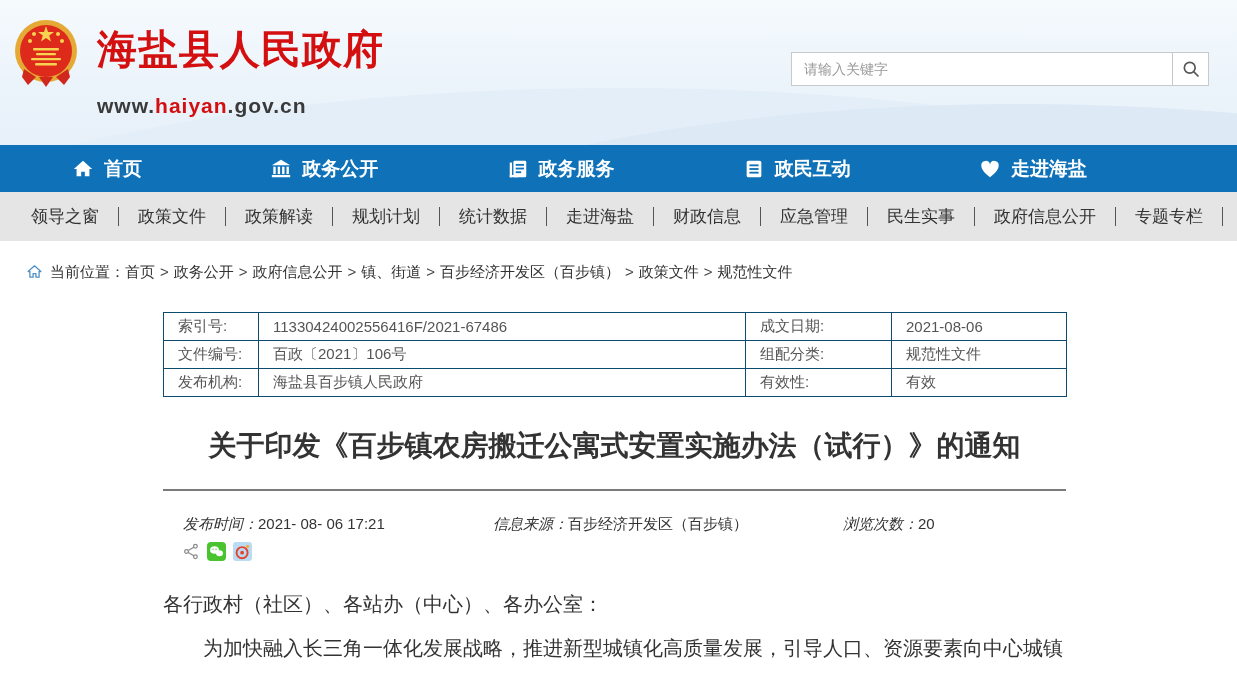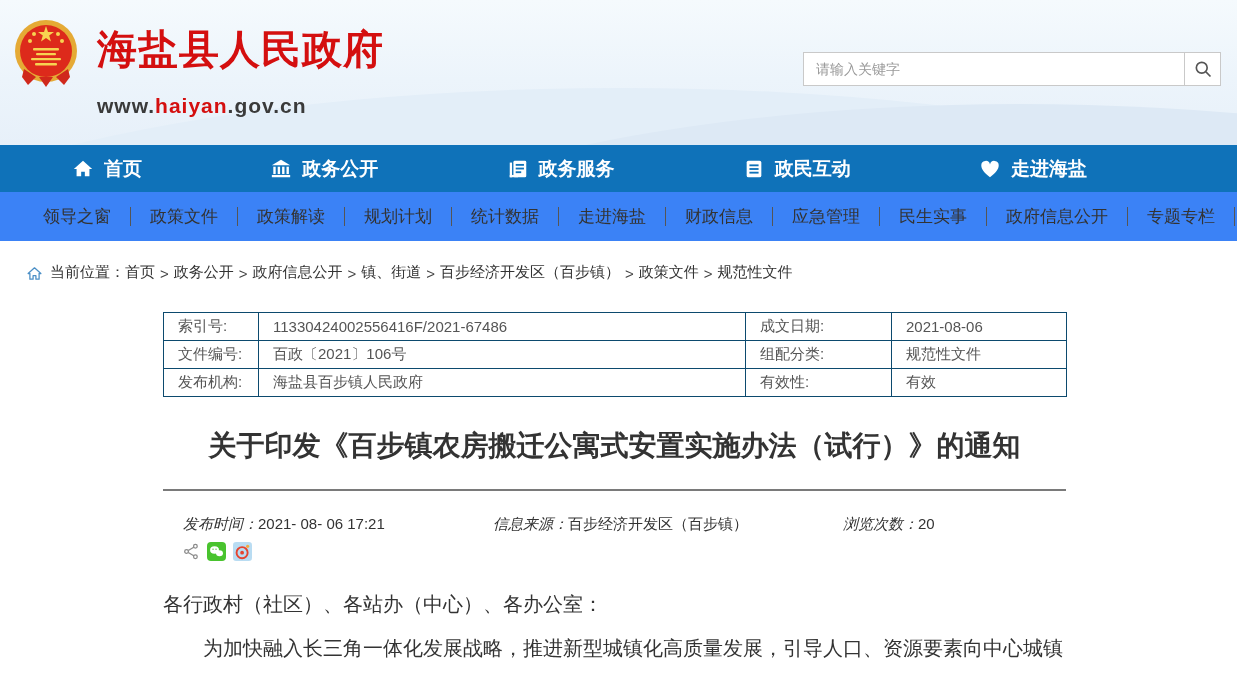--- a/index.html
+++ b/index.html
@@ -10,40 +10,40 @@
   .site-header { position:relative; height:145px;
     background:linear-gradient(180deg,#f5fafd 0%,#ecf4fb 55%,#e7f0f9 100%); overflow:hidden; }
   .wave1,.wave2 { position:absolute; border-radius:50%; }
   .wave1 { width:1600px; height:420px; left:-180px; top:88px; background:#e3eef8; }
   .wave2 { width:1400px; height:380px; left:320px; top:104px; background:#dde9f5; }
   .emblem { position:absolute; left:12px; top:17px; }
   .brand { position:absolute; left:97px; top:26px; }
   .site-title { font-size:40px; font-weight:bold; color:#d40f0f; letter-spacing:1px; line-height:46px; }
   .site-url { font-size:21px; font-weight:bold; color:#3a3a3a; letter-spacing:1px; margin-top:22px; }
   .site-url .hl { color:#d40f0f; }
-  .search-box { position:absolute; right:16px; top:52px; width:418px; height:34px; display:flex; }
+  .search-box { position:absolute; right:28px; top:52px; width:418px; height:34px; display:flex; }
   .search-input { flex:1; border:1px solid #c9c9c9; border-right:none; background:#fff;
     padding:0 12px; font-size:14px; color:#333; outline:none; }
   .search-input::placeholder { color:#999; }
   .search-btn { width:37px; border:1px solid #c9c9c9; background:#fff; display:flex;
     align-items:center; justify-content:center; cursor:pointer; }
 
   
   .main-nav { height:47px; background:#0f72b9; display:flex; align-items:center;
     justify-content:space-between; padding:0 150px 0 72px; }
   .main-nav-item { display:flex; align-items:center; gap:10px; color:#fff;
     font-size:19px; font-weight:bold; cursor:pointer; white-space:nowrap; }
 
   
-  .sub-nav { height:49px; background:#3b82f6; display:flex; align-items:center; padding-left:24px; }
+  .sub-nav { height:49px; background:#e5e5e5; display:flex; align-items:center; padding-left:12px; }
   .sub-nav-item { padding:0 19px; font-size:17px; color:#333; cursor:pointer; white-space:nowrap; }
   .sub-sep { width:1px; height:19px; background:#555; }
 
   
-  .breadcrumb { margin:22px 0 0 26px; display:flex; align-items:flex-end; font-size:15px; color:#333; }
+  .breadcrumb { margin:22px 0 0 26px; display:flex; align-items:flex-start; font-size:15px; color:#333; }
   .breadcrumb .home-ic { margin-right:7px; display:flex; }
   .crumb { cursor:pointer; }
   .crumb-sep { margin:0 5px; color:#444; }
 
   
   .content { width:903px; margin:30px 0 0 163px; }
   table.doc-info { width:100%; border-collapse:collapse; table-layout:fixed; font-size:15px; color:#555; }
   table.doc-info td { border:1px solid #0c4a6e; padding:4px 14px; height:26px; background:#fff; }
   .c1 { width:95px; } .c2 { width:487px; } .c3 { width:146px; } .c4 { width:175px; }
 

